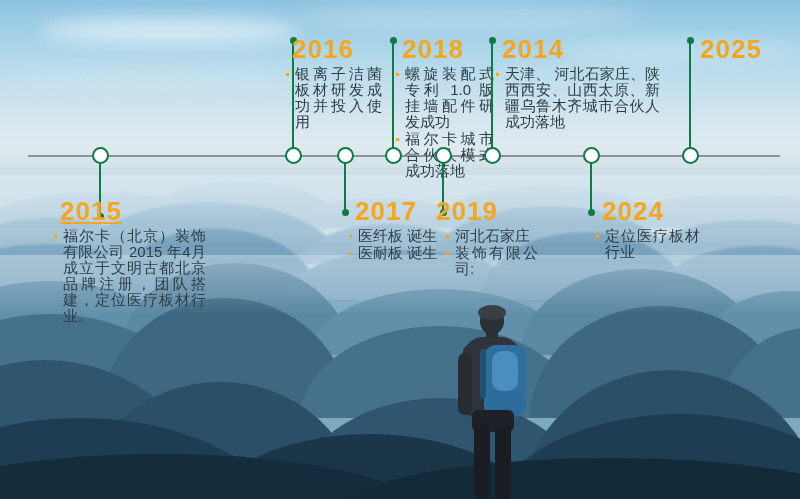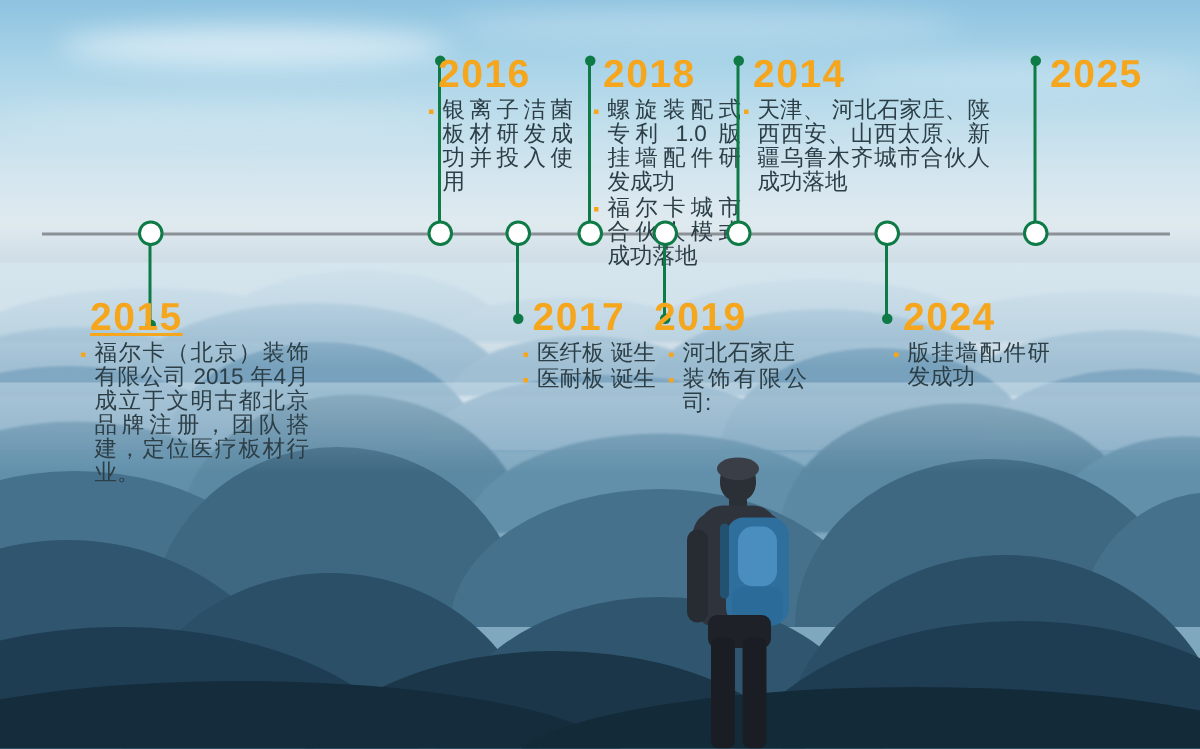--- a/index.html
+++ b/index.html
@@ -250,21 +250,21 @@
       <div class="node" style="left: 492px;"></div>
       <div class="year" style="left: 502px; top: 36px;">2014</div>
       <div class="block" style="left: 496px; top: 66px; width: 164px;">
         <div class="bullet">天津、 河北石家庄、陕西西安、山西太原、新疆乌鲁木齐城市合伙人成功落地</div>
       </div>
       <div class="stem" style="left: 591px; top: 155px; height: 58px;"></div>
       <div class="stem-dot" style="left: 591px; top: 209px;"></div>
       <div class="node" style="left: 591px;"></div>
       <div class="year" style="left: 602px; top: 198px;">2024</div>
       <div class="block" style="left: 596px; top: 228px; width: 104px;">
-        <div class="bullet">版挂墙配件研发成功</div>
+        <div class="bullet">定位医疗板材行业</div>
       </div>
       <div class="stem" style="left: 690px; top: 40px; height: 115px;"></div>
       <div class="stem-dot" style="left: 690px; top: 37px;"></div>
       <div class="node" style="left: 690px;"></div>
       <div class="year" style="left: 700px; top: 36px;">2025</div>
       <div class="block" style="left: 694px; top: 66px; width: 104px;">
       </div>
     </div>
 
 </div>

